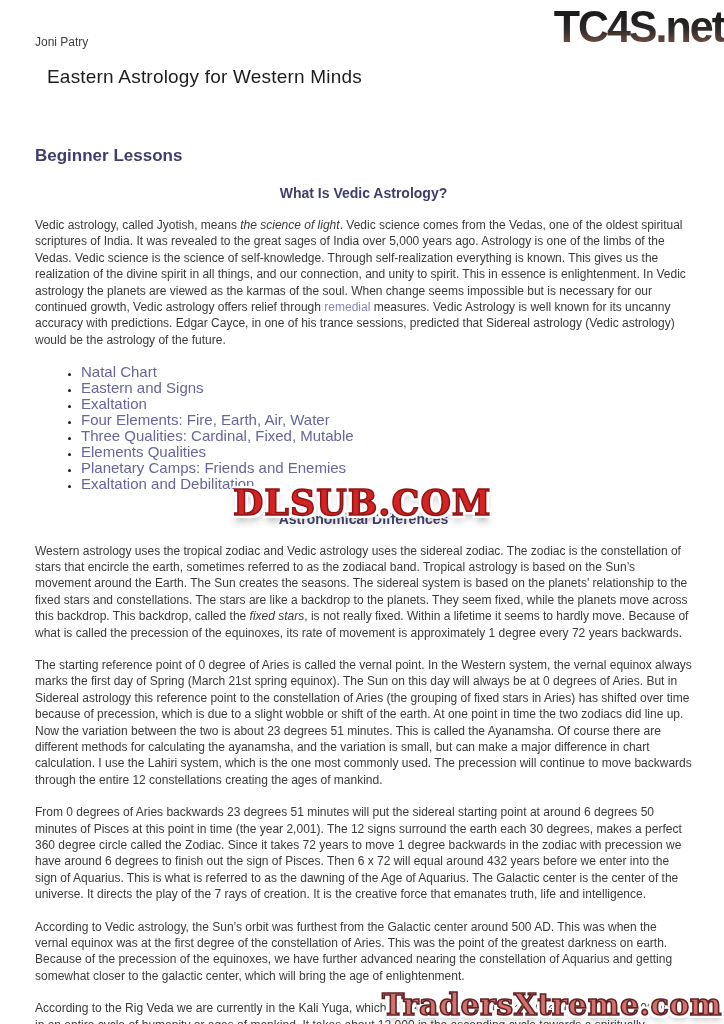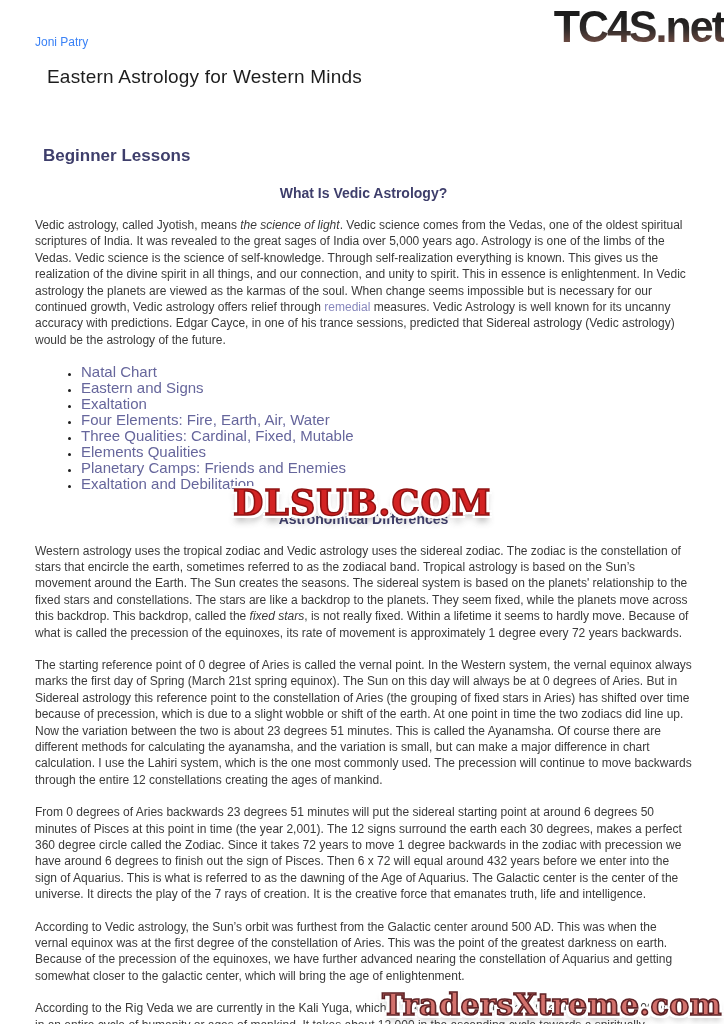--- a/index.html
+++ b/index.html
@@ -11,31 +11,31 @@
     background: #fff;
     overflow: hidden;
     font-family: "Liberation Sans", sans-serif;
     color: #3a3a3a;
   }
   .content { padding: 0 32px 0 35px; }
 
   .author {
     padding-top: 35px;
     font-size: 12px;
-    color: #3b82f6;
+    color: #404040;
   }
   .doc-title {
     margin: 17px 12px 0;
     font-size: 19px;
     font-weight: 400;
     color: #1d1d1d;
     letter-spacing: 0.2px;
   }
   h2.sec-heading {
-    margin: 58px 8px 0;
+    margin: 58px 0 0;
     font-size: 17px;
     font-weight: 700;
     color: #3e3e6b;
   }
   h3.sub-heading {
     margin: 19px 0 0;
     font-size: 14px;
     font-weight: 700;
     color: #3e3e6b;
     text-align: center;

